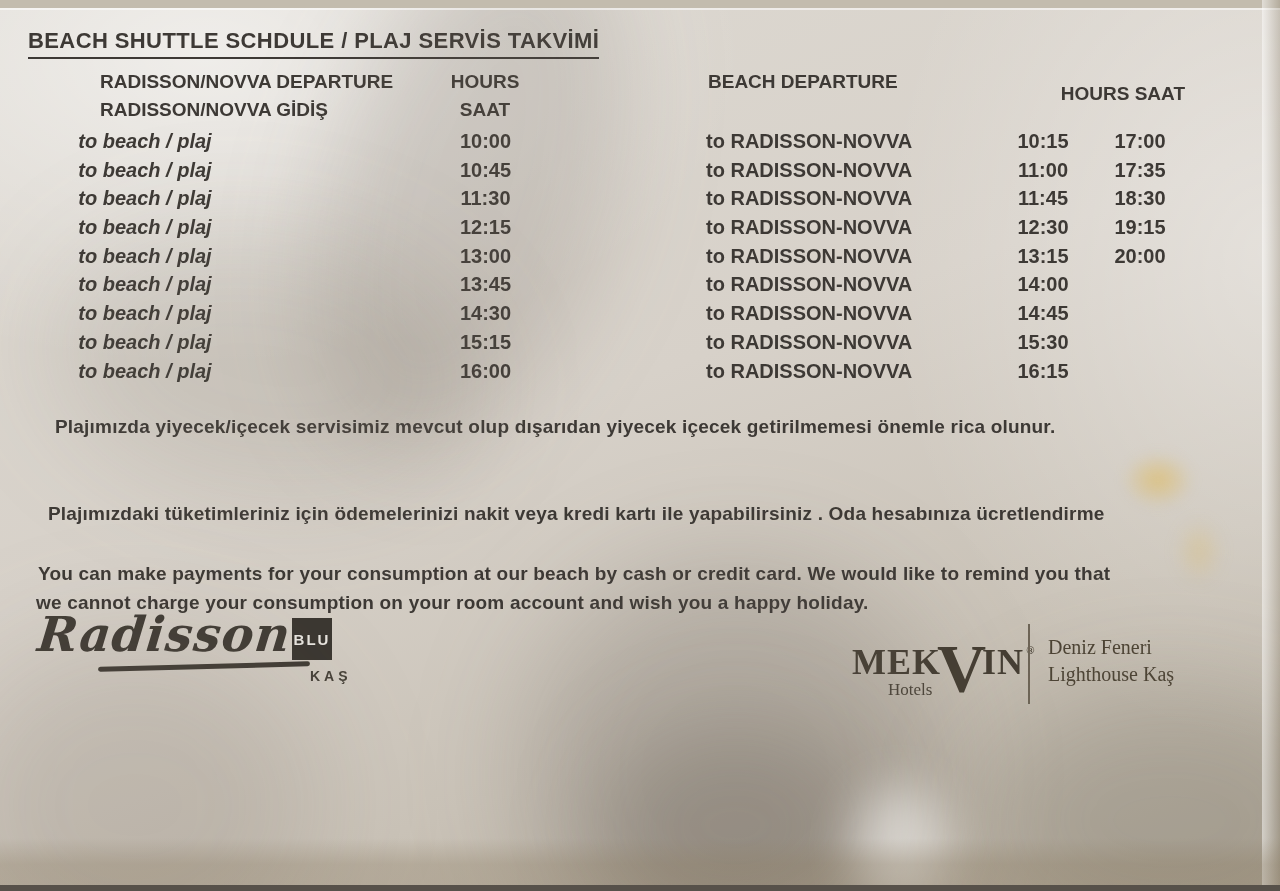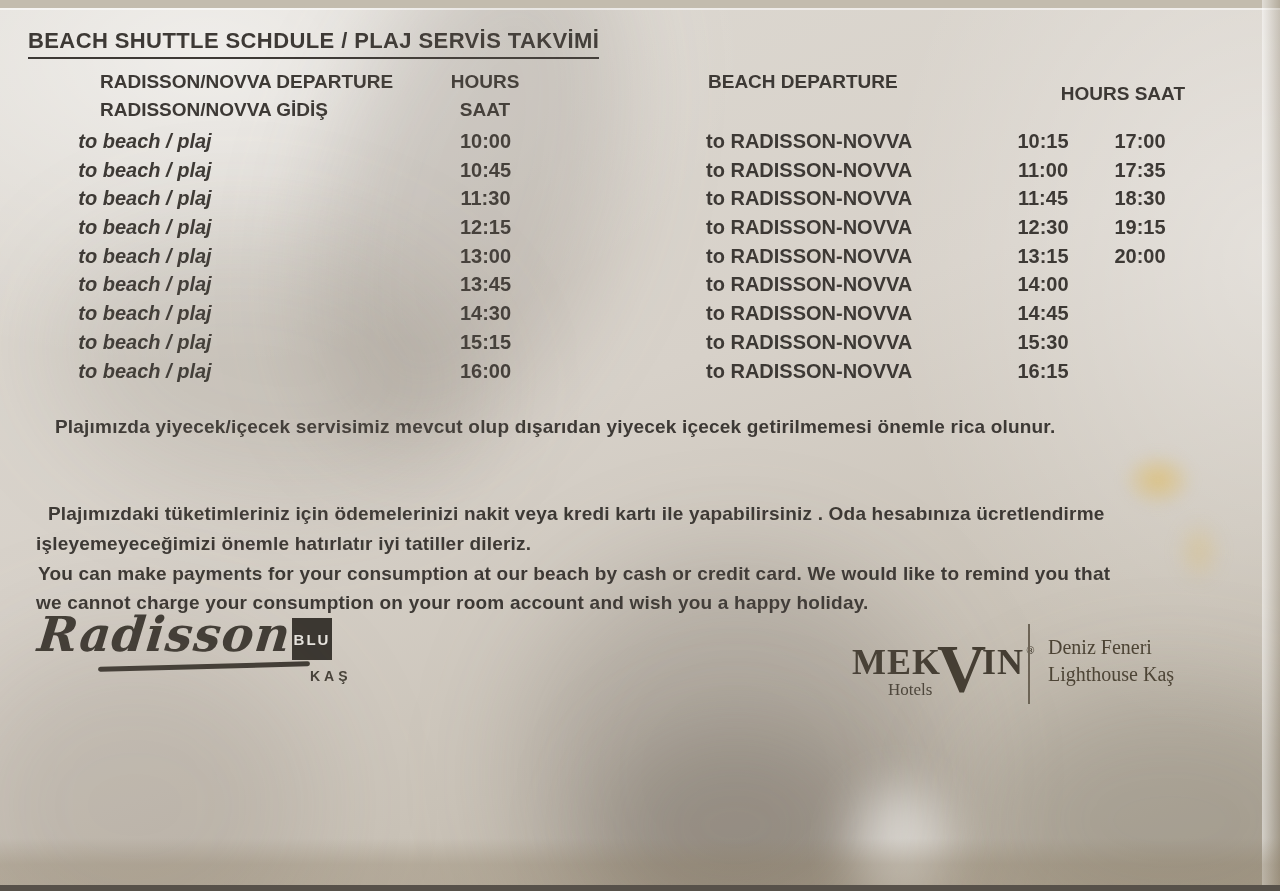--- a/index.html
+++ b/index.html
@@ -151,21 +151,20 @@
         <span class="c-lbl-l">to beach / plaj</span>
         <span class="c-time-l">16:00</span>
         <span class="c-lbl-r">to RADISSON-NOVVA</span>
         <span class="c-time1">16:15</span>
         <span class="c-time2"></span>
       </div>
     </div>
 
     <div class="note" style="left:55px;top:416px;">Plajımızda yiyecek/içecek servisimiz mevcut olup dışarıdan yiyecek içecek getirilmemesi önemle rica olunur.</div>
     <div class="note" style="left:48px;top:503px;">Plajımızdaki tüketimleriniz için ödemelerinizi  nakit veya kredi kartı ile yapabilirsiniz . Oda hesabınıza ücretlendirme</div>
-    <div class="note" style="left:36px;top:533px;">işleyemeyeceğimizi önemle hatırlatır iyi tatiller dileriz.</div>
     <div class="note" style="left:38px;top:563px;">You can make payments for your consumption at our beach by cash or credit card. We would like to remind you that</div>
     <div class="note" style="left:36px;top:592px;">we cannot charge your consumption on your room account and wish you a happy holiday.</div>
 
     <div class="radisson">
       <div class="rad-script">Radisson</div>
       <div class="rad-swash"></div>
       <div class="blu-box">BLU</div>
       <div class="rad-kas">KAŞ</div>
     </div>
 

